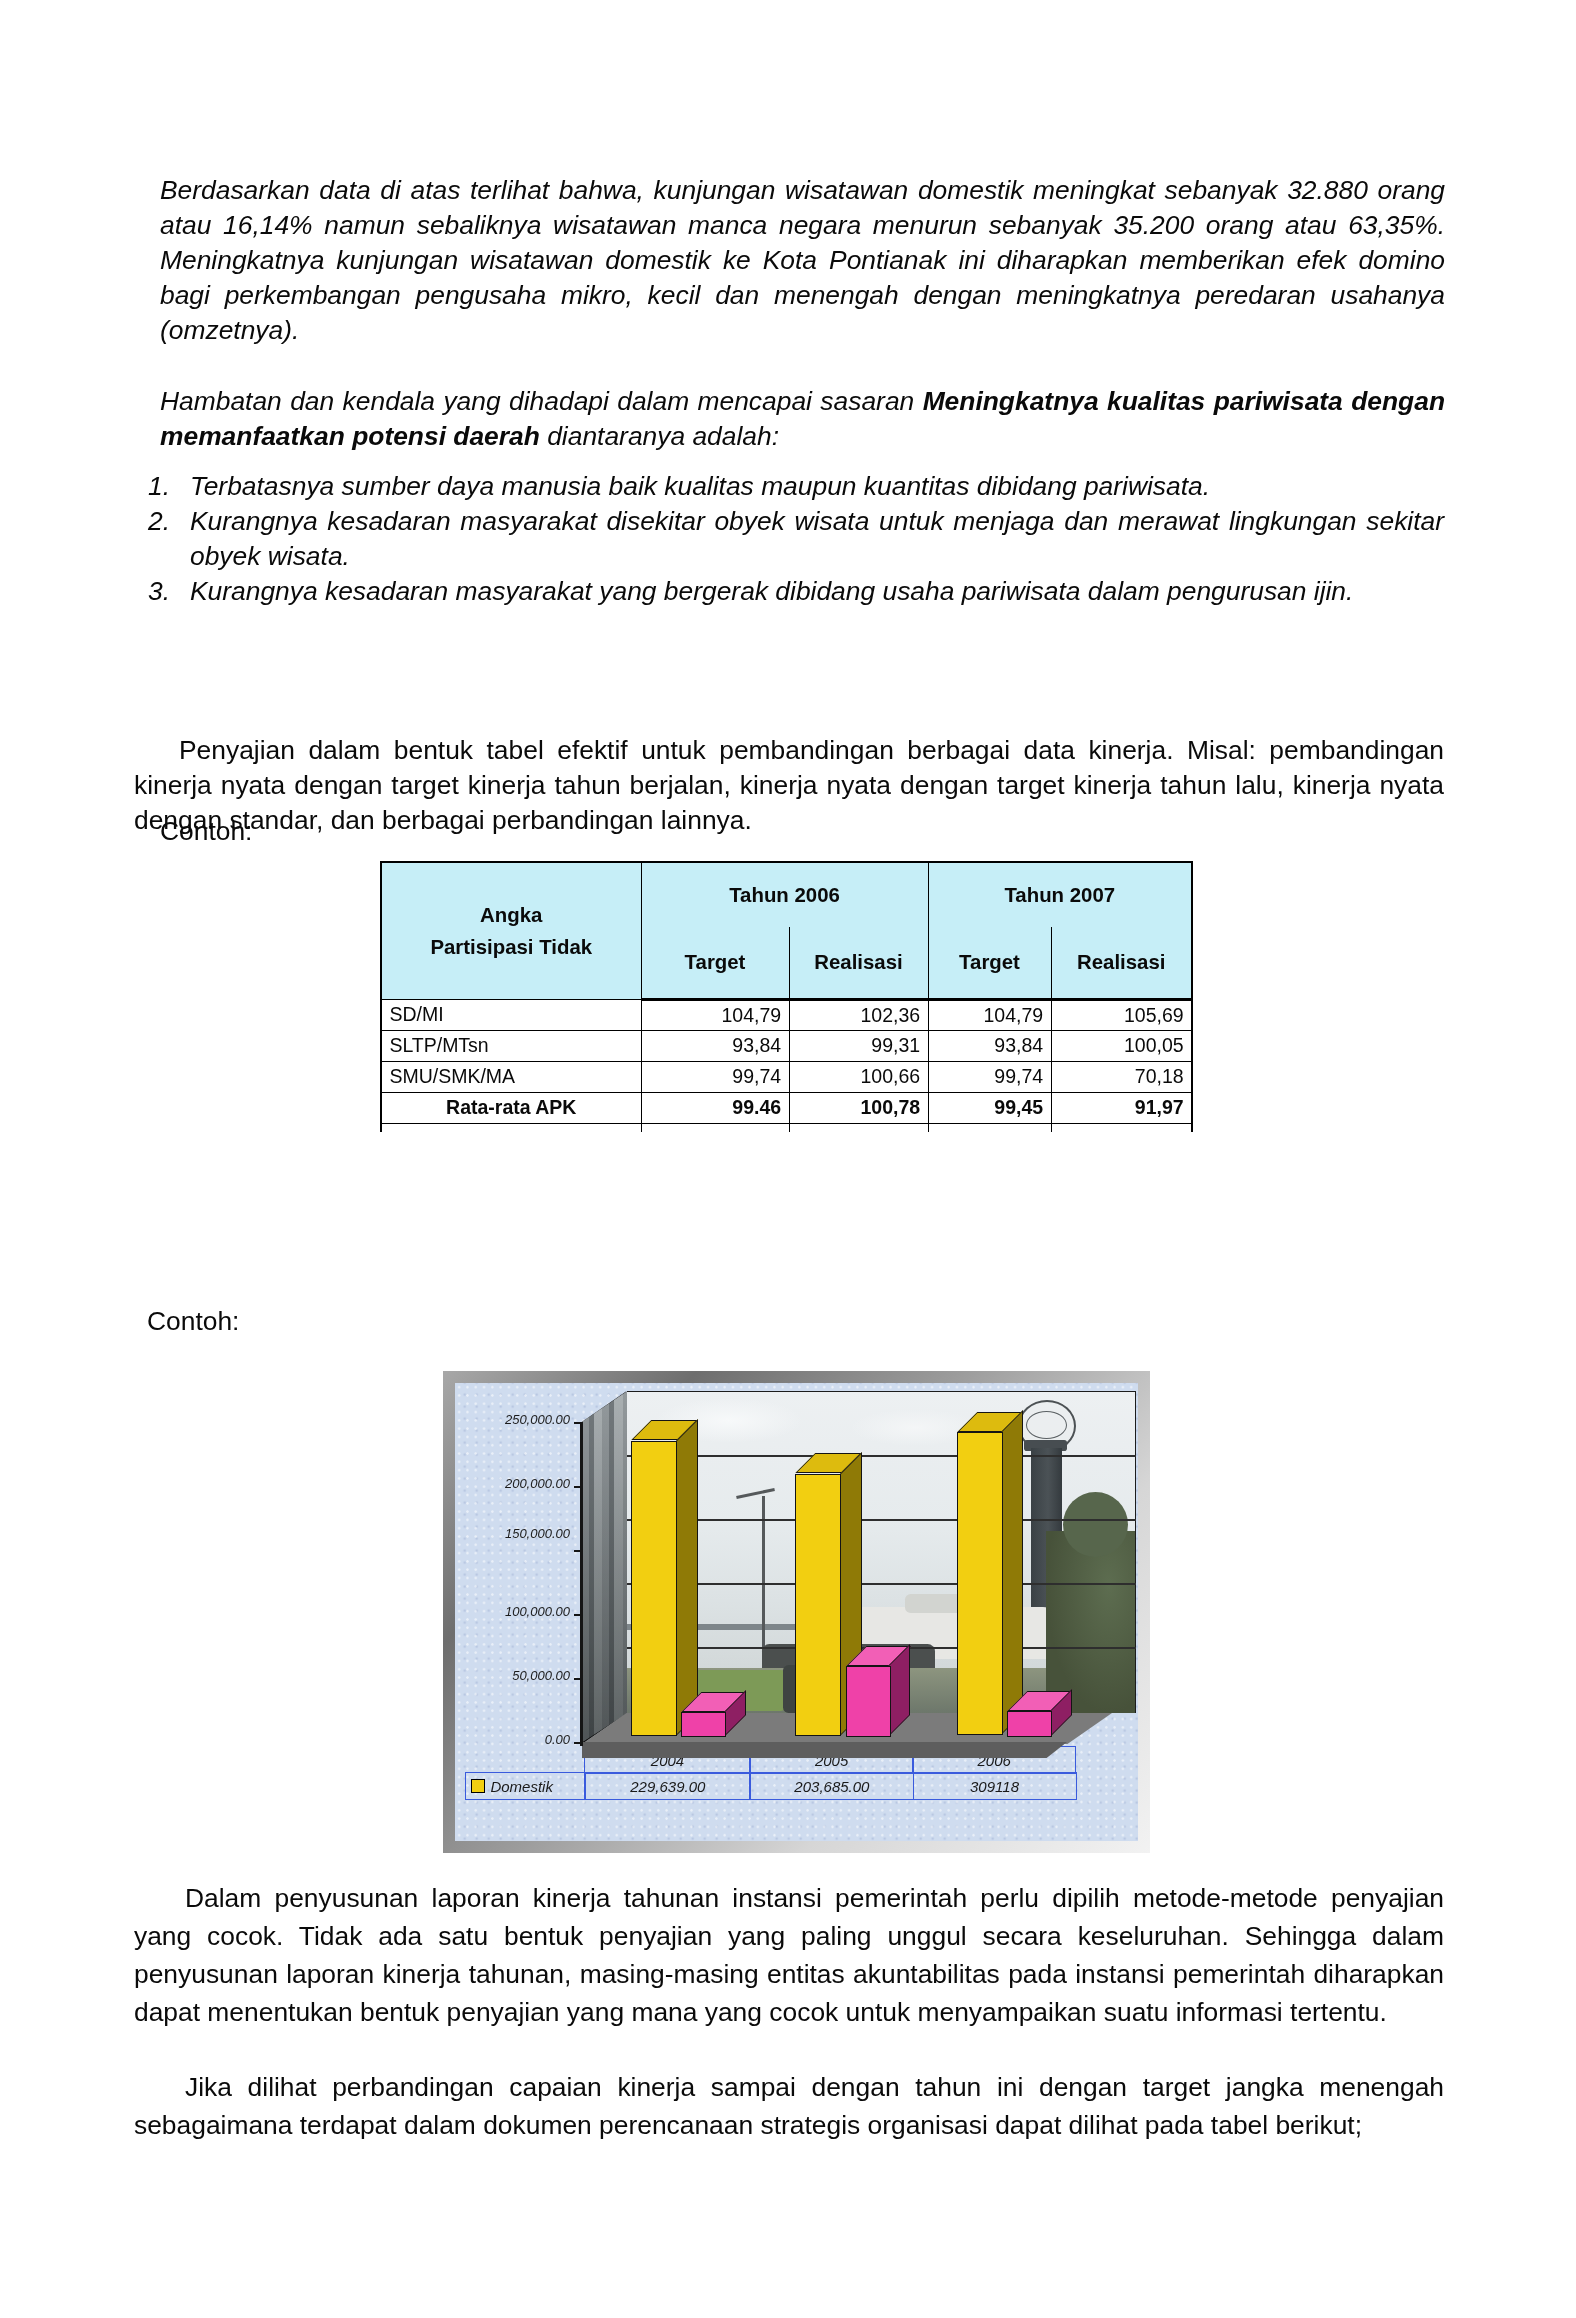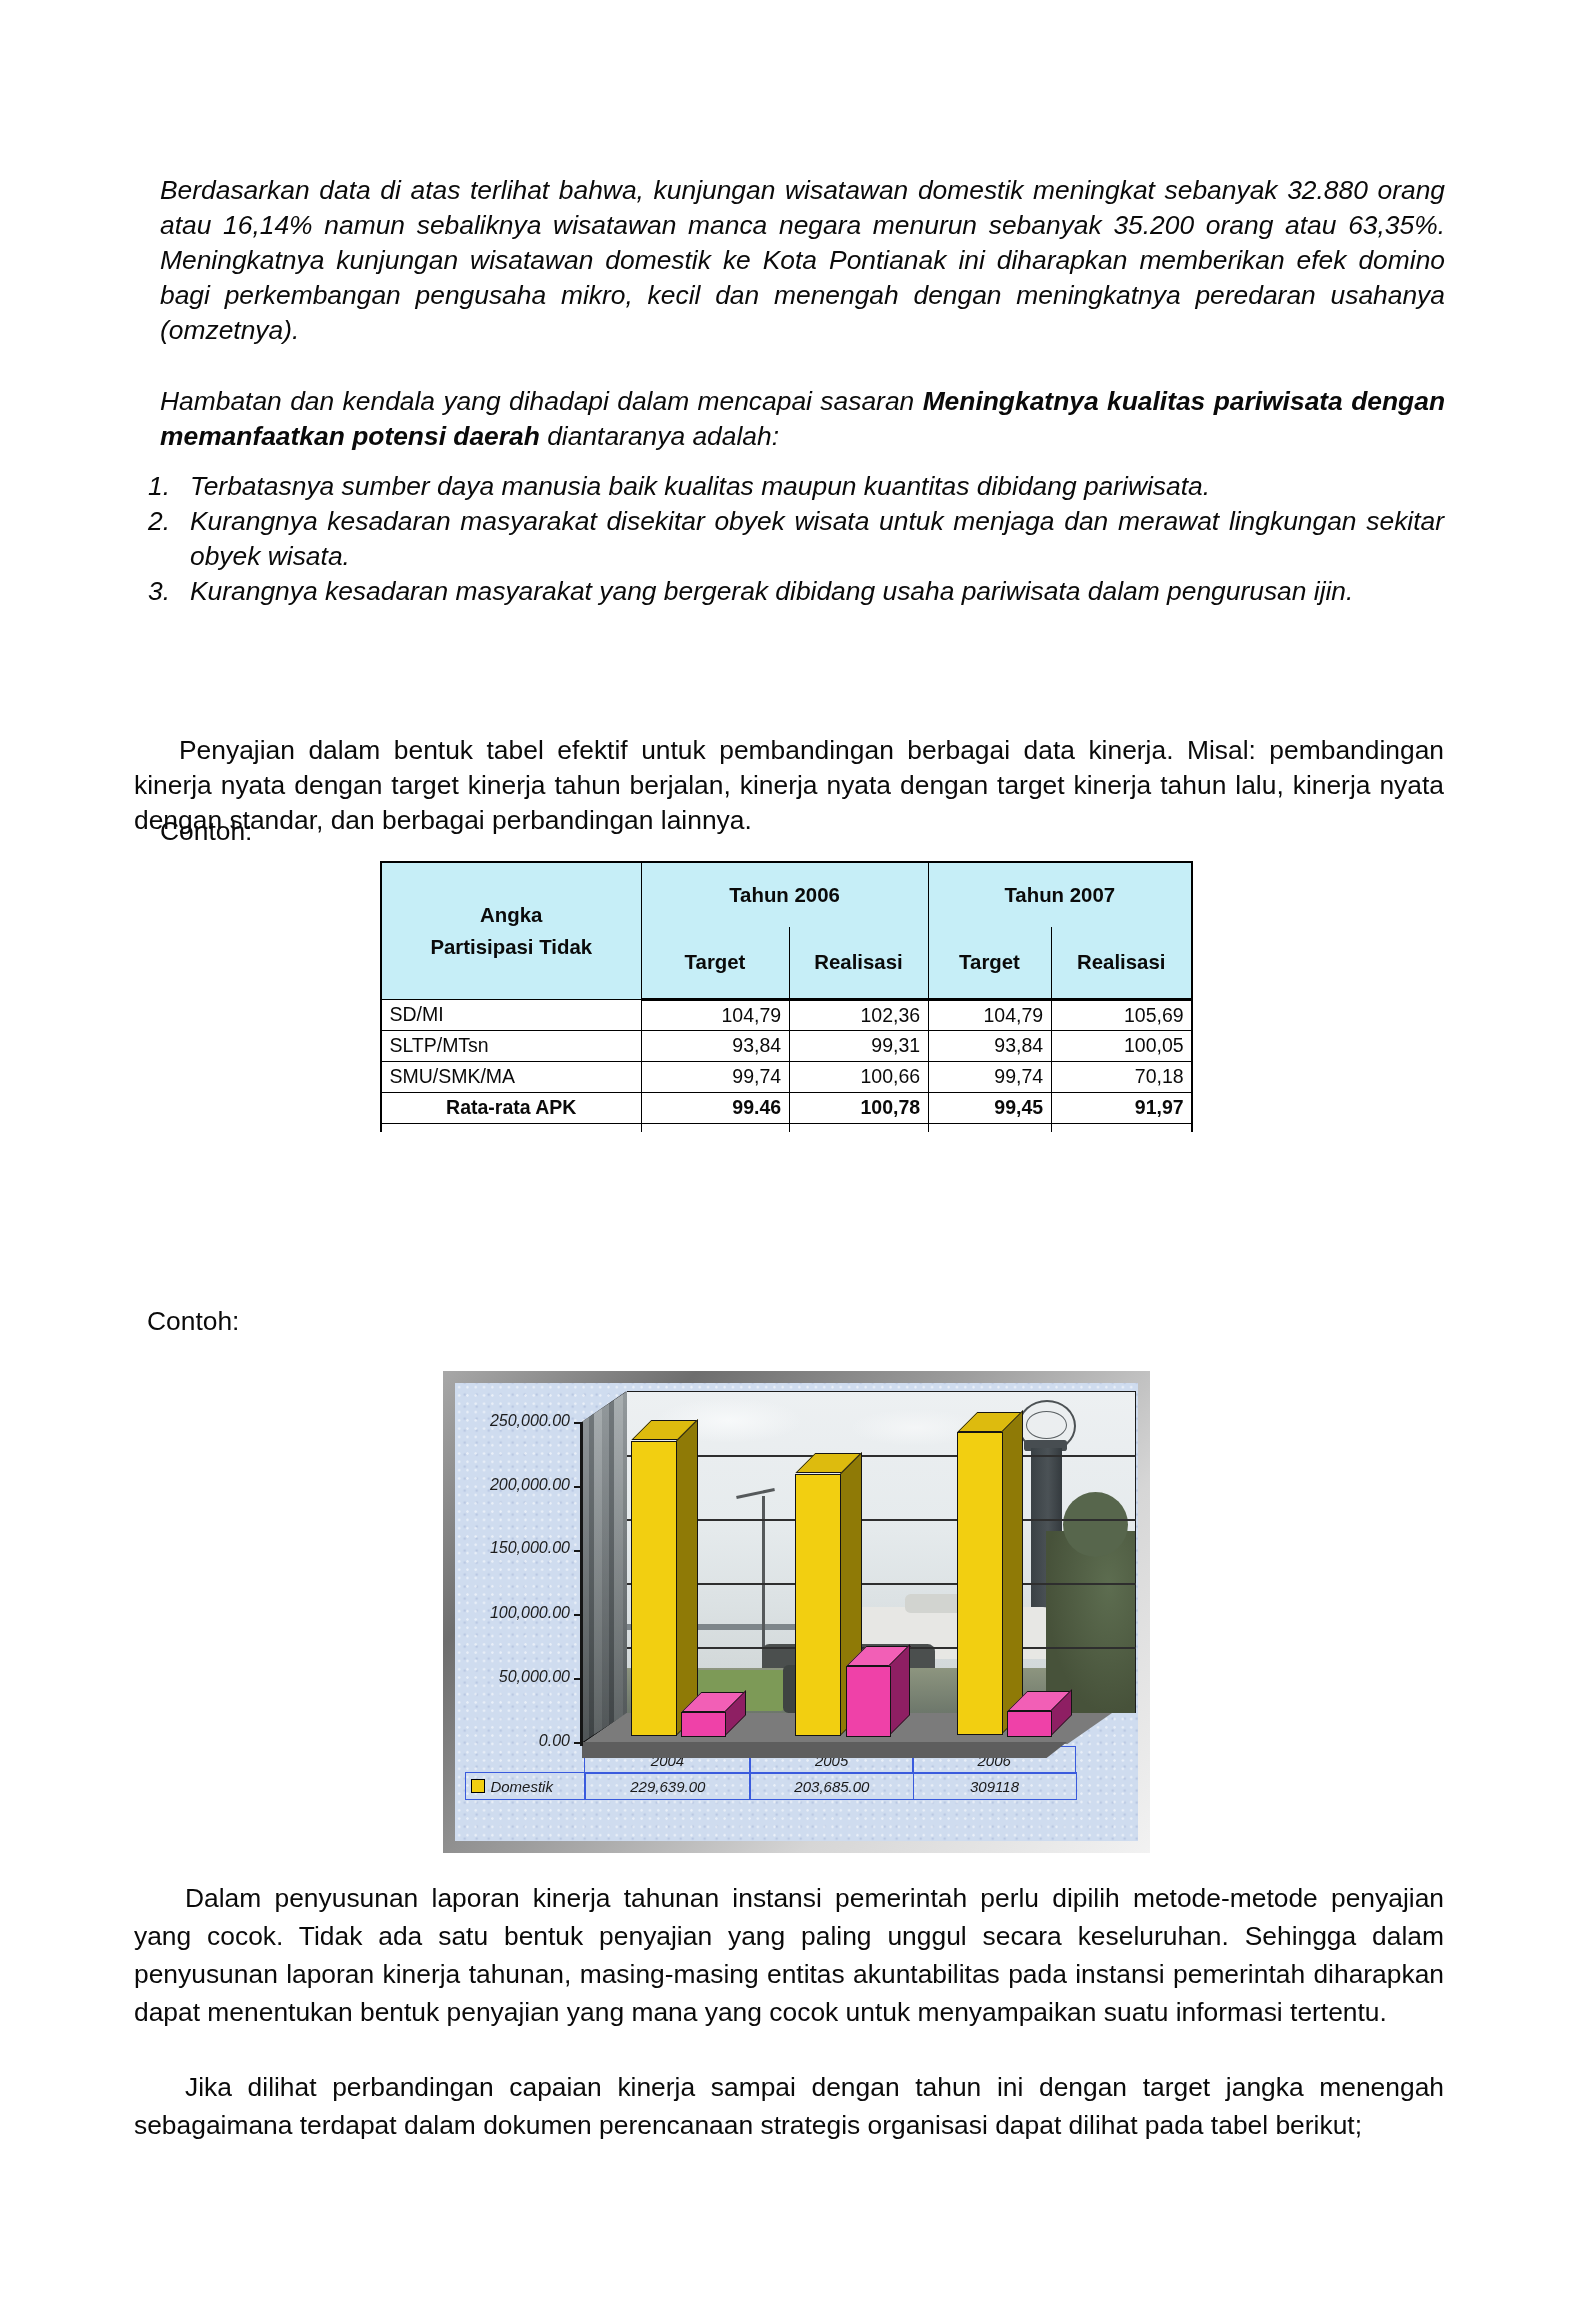--- a/index.html
+++ b/index.html
@@ -35,21 +35,21 @@
   .apk tr.stub td{border-bottom:none;height:9.3px;}
 
   
   .chart{width:707px;height:482px;}
   .chart-frame{position:absolute;inset:0;
       background:linear-gradient(133deg,#a8a8a8 0%,#6e6e6e 22%,#9c9c9c 45%,#d6d6d6 70%,#f2f2f2 100%);}
   .chart-inner{position:absolute;left:12px;top:12px;width:683px;height:458px;background:#cfdcef;
       background-image:radial-gradient(rgba(255,255,255,.55) 0.9px,transparent 1.5px),
                        radial-gradient(rgba(120,140,190,.25) 0.9px,transparent 1.7px);
       background-size:8.3px 8.3px,12px 12px;background-position:0 0,3.7px 5.6px;overflow:hidden;}
-  .ylab{position:absolute;left:0;width:115px;text-align:right;font-size:16px;font-style:italic;color:#1c1c1c;}
+  .ylab{position:absolute;left:0;width:115px;text-align:right;font-size:13px;font-style:italic;color:#1c1c1c;}
   .tickmark{position:absolute;left:119px;width:8.3px;height:1.9px;background:#151515;}
   .conn{position:absolute;left:127px;width:54px;height:1.9px;background:#151515;
         transform:rotate(-34.5deg);transform-origin:0 50%;}
   .axisline{position:absolute;left:125px;top:39px;width:2.8px;height:324px;background:#151515;z-index:5;}
   .gline{position:absolute;left:172px;width:509px;height:1.9px;background:#2e2e2e;z-index:2;}
   .photo{position:absolute;left:172px;top:8.3px;width:509px;height:322px;z-index:1;overflow:hidden;
       border-top:1.9px solid #1c1c1c;border-right:1.9px solid #1c1c1c;box-sizing:border-box;
       background:linear-gradient(180deg,#edf0f2 0%,#e6ebed 40%,#dce2e4 65%,#ccd2d2 100%);}
   .wallstrip{position:absolute;left:127px;top:8.3px;width:45px;height:351px;z-index:2;
       clip-path:polygon(0 8.7%,100% 0,100% 91.8%,0 100%);
@@ -243,21 +243,21 @@
       <div class="tickmark" style="top:359px;"></div>
       <div class="conn" style="top:39px;"></div>
       <div class="conn" style="top:103px;"></div>
       <div class="conn" style="top:167px;"></div>
       <div class="conn" style="top:231px;"></div>
       <div class="conn" style="top:295px;"></div>
       <div class="conn" style="top:359px;"></div>
 
       <div class="ylab" style="top:29px;">250,000.00</div>
       <div class="ylab" style="top:93px;">200,000.00</div>
-      <div class="ylab" style="top:156px;">150,000.00</div>
+      <div class="ylab" style="top:143px;">150,000.00</div>
       <div class="ylab" style="top:221px;">100,000.00</div>
       <div class="ylab" style="top:285px;">50,000.00</div>
       <div class="ylab" style="top:349px;">0.00</div>
     </div>
   </div>
 
   <div class="abs para wide indent2" style="left:134px;top:1879px;width:1310px;">Dalam penyusunan laporan kinerja tahunan instansi pemerintah perlu dipilih metode-metode penyajian yang cocok. Tidak ada satu bentuk penyajian yang paling unggul secara keseluruhan. Sehingga dalam penyusunan laporan kinerja tahunan, masing-masing entitas akuntabilitas pada instansi pemerintah diharapkan dapat menentukan bentuk penyajian yang mana yang cocok untuk menyampaikan suatu informasi tertentu.</div>
   <div class="abs para wide indent2" style="left:134px;top:2068px;width:1310px;">Jika dilihat perbandingan capaian kinerja sampai dengan tahun ini dengan target jangka menengah sebagaimana terdapat dalam dokumen perencanaan strategis organisasi dapat dilihat pada tabel berikut;</div>
 
 </div>

